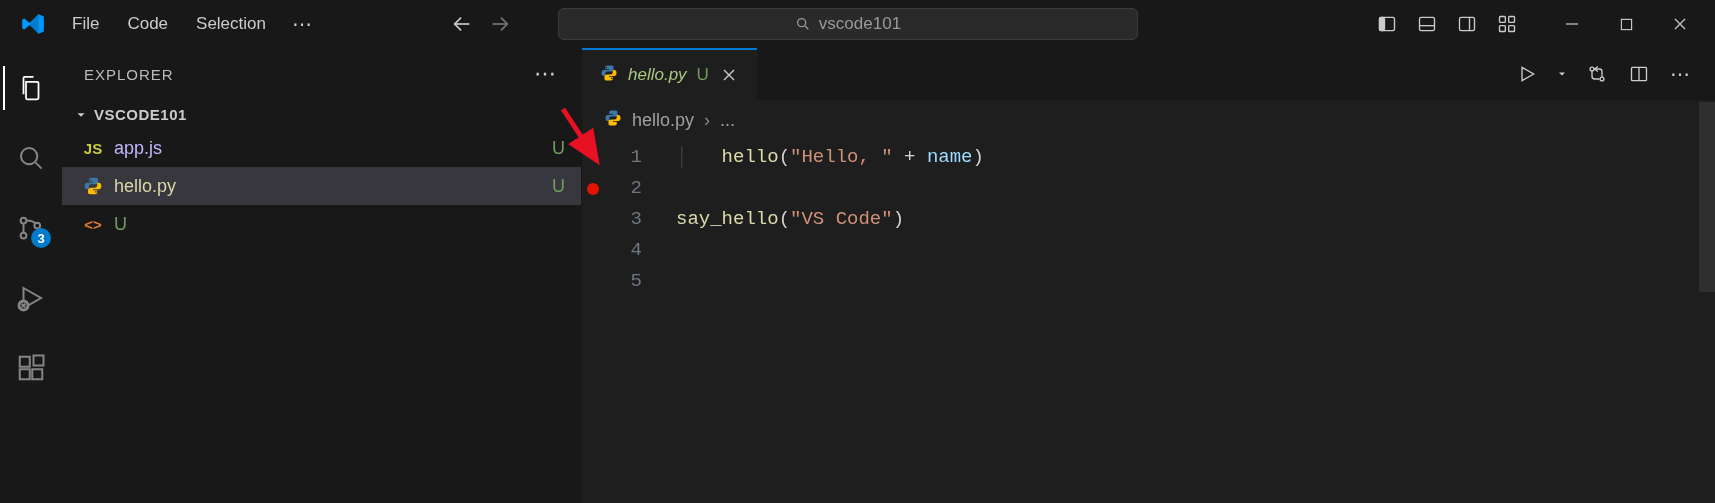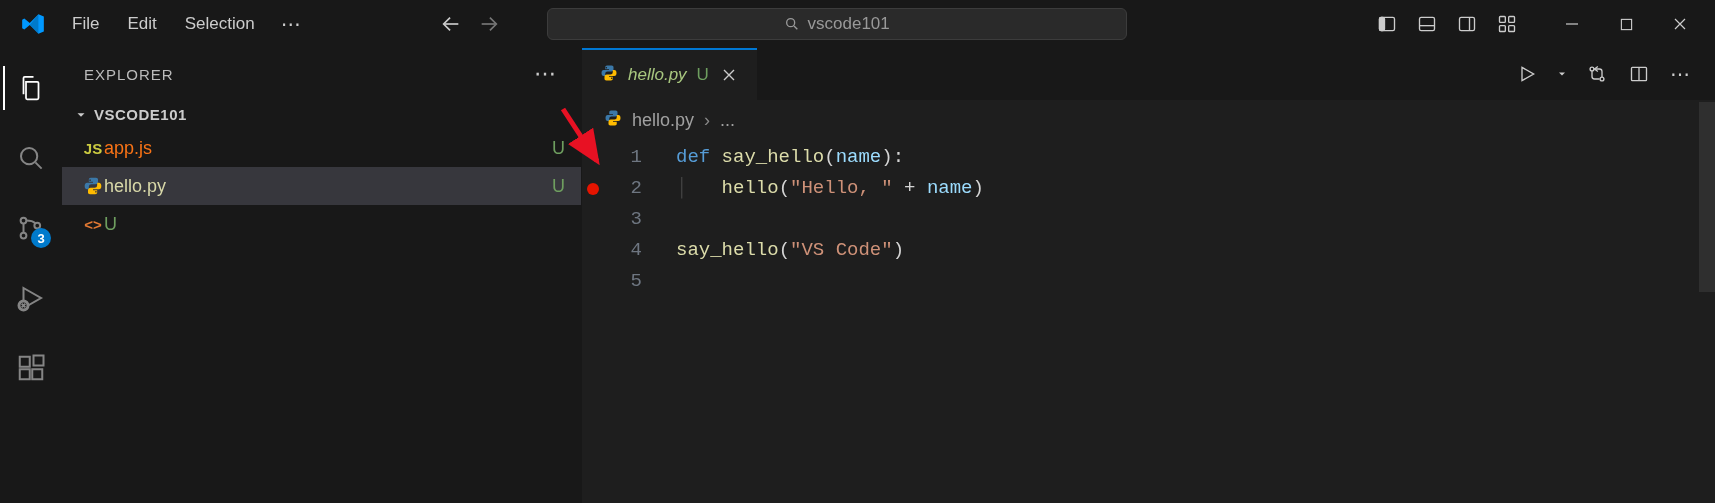--- a/index.html
+++ b/index.html
@@ -61,27 +61,27 @@
 .act-item.active::before { content:''; position:absolute; left:0; top:6px; bottom:6px; width:2px; background:#fff; }
 .act-badge { position:absolute; right:8px; bottom:8px; background:#007acc; color:#fff; border-radius:50%; font-size:13px; min-width:20px; height:20px; display:flex; align-items:center; justify-content:center; font-weight:600; }
 
 
 .sidebar { width: 520px; background:#181818; border-right:1px solid #181818; display:flex; flex-direction:column; }
 .side-header { height:52px; display:flex; align-items:center; padding: 0 22px; font-size:15px; letter-spacing:1px; color:#bbbbbb; justify-content:space-between;gap:28px; }
 .side-title { }
 .side-actions { font-size:22px; letter-spacing:3px; color:#ccc; }
 .folder-header { padding: 6px 12px; display:flex; align-items:center; gap:6px; font-size:15px; font-weight:700; color:#ccc; letter-spacing:0.5px; }
 .file-list { }
-.file-item { height:38px; display:flex; align-items:center; padding: 0 16px 0 20px; font-size:18px; }
+.file-item { height:38px; display:flex; align-items:center; padding: 0 16px 0 20px; font-size:18px; gap:10px; }
 .file-item.selected { background:#37373d; }
 .file-icon { width:22px; height:22px; display:flex; align-items:center; justify-content:center; font-size:15px; font-weight:700; }
 .file-name { flex:1; color:#ccc; }
 .file-status { color:#6e9e5f; font-size:18px; font-weight:500; }
 .file-item.selected .file-name { color:#e2e2b5; }
-.git-u .file-name { color:#f97316; }
+.git-u .file-name { color:#c4b5fd; }
 .git-u.selected .file-name { color:#d7d7a8; }
 
 
 .editor-area { flex:1; background:#1e1e1e; display:flex; flex-direction:column; position:relative; }
 .tab-bar { height:52px; background:#181818; display:flex; align-items:stretch; }
 .tab {
   display:flex; align-items:center; gap:10px; padding:0 18px; background:#1e1e1e;
   border-top:2px solid #0078d4; position:relative; font-size:17px;
 }
 .tab-label { color:#a8c77f; font-style:italic; }
@@ -116,21 +116,21 @@
 <body>
 
 <div class="titlebar">
   <div class="logo">
     <svg width="26" height="26" viewBox="0 0 24 24">
         <path fill="#0098ff" d="M17 3l5 2v14l-5 2-8-8-5 4-2-1V8l2-1 5 4 8-8z"></path>
         <path fill="#0065a9" d="M17 3v18l-8-8 .01-.01L17 3z" opacity=".6"></path>
       </svg>
   </div>
   <div class="menu-item">File</div>
-  <div class="menu-item">Edit</div>
+  <div class="menu-item">Code</div>
   <div class="menu-item">Selection</div>
   <div class="menu-ellipsis">⋯</div>
 
   <div class="nav-arrows">
     <div class="nav-arrow">
       <svg width="22" height="22" viewBox="0 0 24 24" stroke="#cccccc" stroke-width="1.8" fill="none">
           <path d="M20 12H5"></path>
           <path d="M11 5l-7 7 7 7"></path>
         </svg>
     </div>
@@ -341,21 +341,20 @@
         <div class="breakpoint"></div>
       </div>
       <div class="gutter-num">
         <div>1</div>
         <div>2</div>
         <div>3</div>
         <div>4</div>
         <div>5</div>
       </div>
       <div class="code-lines">
-        <div class="line"><span class="tk-kw">def </span><span class="tk-fn">say_hello</span><span class="tk-pd">(</span><span class="tk-var">name</span><span class="tk-pd">):</span></div>
         <div class="line"><span class="indent-guide">│   </span><span class="tk-fn">hello</span><span class="tk-pd">(</span><span class="tk-str">"Hello, "</span><span class="tk-op"> + </span><span class="tk-var">name</span><span class="tk-pd">)</span></div>
         <div class="line"> </div>
         <div class="line"><span class="tk-fn">say_hello</span><span class="tk-pd">(</span><span class="tk-str">"VS Code"</span><span class="tk-pd">)</span></div>
         <div class="line"> </div>
       </div>
     </div>
 
     <div class="scroll-ind"></div>
   </div>
 </div>

